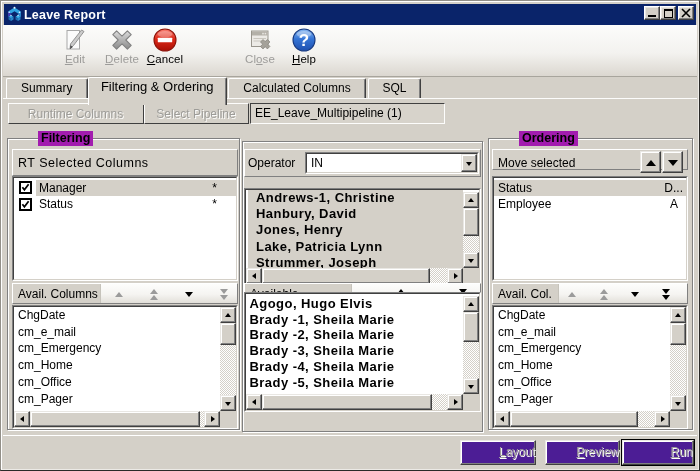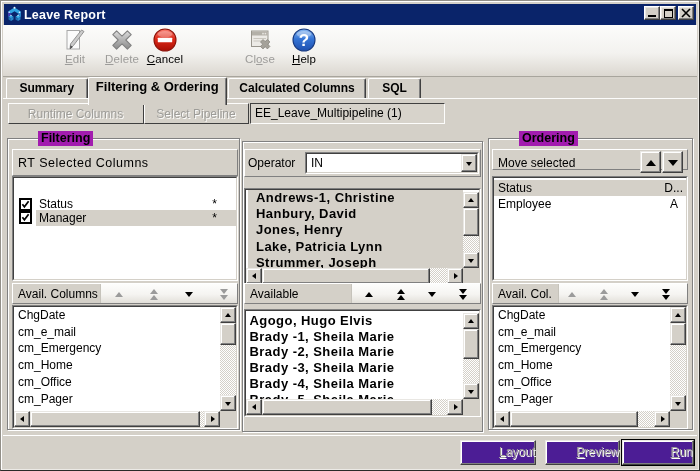--- a/index.html
+++ b/index.html
@@ -13,21 +13,21 @@
 #title .cap { position:absolute; left:20px; top:4px; font-size:12.5px; font-weight:bold; letter-spacing:0.2px; }
 .wbtn { position:absolute; top:2px; width:16px; height:14px; background:#d4d0c8; border:1px solid; border-color:#fff #404040 #404040 #fff; box-shadow:inset -1px -1px 0 #808080, inset 1px 1px 0 #e9e7e3; }
 
 #toolbar { left:3px; top:25px; width:694px; height:52px; background:linear-gradient(#fcfcfb,#f3f2ef 55%,#dbd7d0); border-bottom:1px solid #a8a59d; }
 .tbi { position:absolute; top:3px; width:44px; text-align:center; }
 .tbi svg { display:block; margin:0 auto; }
 .tbl { margin-top:1px; font-size:11.5px; letter-spacing:0.1px; }
 .dis { color:#9d9c9a; }
 u.d { text-decoration-color:#9d9c9a; }
 
-#tabrow { left:3px; top:76px; width:694px; height:28px;font-weight:bold; }
+#tabrow { left:3px; top:76px; width:694px; height:28px; }
 .tab { position:absolute; background:#d4d0c8; border-top:1px solid #fff; border-left:1px solid #fff; border-right:1px solid #404040; box-shadow:inset -1px 0 0 #808080; border-top-left-radius:2px; border-top-right-radius:2px; text-align:center; }
 
 #strip { left:3px; top:103px; width:694px; height:21px; background:#d4d0c8; z-index:2; }
 .flatbtn { position:absolute; top:0px; height:21px; background:#d4d0c8; border:1px solid; border-color:#fdfdfc #3f3f3f #3f3f3f #fdfdfc; text-align:center; line-height:20px; }
 .emb { color:#9d9c98; text-shadow:1px 1px 0 #fcfcfb; }
 #eebox { position:absolute; left:250px; top:0px; width:195px; height:21px; background:#d7d3cb; border:1px solid; border-color:#404040 #fdfdfc #fdfdfc #404040; line-height:19px; padding-left:4px; }
 
 .group { position:absolute; border:1px solid #808080; box-shadow:1px 1px 0 #fff, inset 1px 1px 0 #fff; }
 .glabel { position:absolute; top:-8px; background:#a21caf; font-weight:bold; font-size:12.5px; padding:0 3px; line-height:15px;margin-left:21px; }
 
@@ -178,21 +178,21 @@
 </div>
 
 <div class="group abs" style="left:7px;top:138px;width:233px;height:292px;">
     <div class="glabel" style="left:9px;">Filtering</div>
   </div>
 <div class="hdr abs" style="left:12px;top:149px;width:226px;height:27px;">
     <div class="txt" style="font-size:12.5px;letter-spacing:0.5px;">RT Selected Columns</div>
   </div>
 <div class="sunk abs" style="left:12px;top:176px;width:226px;height:105px;">
     <div class="in">
-  <div class="row" style="top:1.5px;margin-top:30px;">
+  <div class="row" style="top:1.5px;">
         <div class="abs hl" style="left:22px;right:0;top:0;height:16.5px;"></div>
         <svg class="abs" style="left:5px;top:1.5px;" width="13" height="13" viewBox="0 0 13 13">
           <rect x="1" y="1" width="11" height="11" fill="#fff" stroke="#000" stroke-width="2"></rect>
           <path d="M3.4 6.2 L5.4 8.8 L9.6 3.2" stroke="#000" stroke-width="1.7" fill="none"></path>
         </svg>
         <span class="abs" style="left:25px;">Manager</span>
         <span class="abs" style="right:19px;">*</span>
       </div>
   <div class="row" style="top:18px;">
         <svg class="abs" style="left:5px;top:1.5px;" width="13" height="13" viewBox="0 0 13 13">
@@ -297,21 +297,21 @@
   <div class="txt" style="top:3px;">Available</div>
   <div class="hbtns" style="left:106px;right:0;">
     <div class="su" style="left:12.5px;top:8px;"></div>
     <div class="su" style="left:44.5px;top:4.5px;"></div>
       <div class="su" style="left:44.5px;top:10.5px;"></div>
     <div class="sd" style="left:75.5px;top:8px;"></div>
     <div class="sd" style="left:106.5px;top:4.5px;"></div>
       <div class="sd" style="left:106.5px;top:10.5px;"></div>
   </div>
 </div>
-<div class="sunk abs" style="left:244px;top:309px;width:237px;height:108px;">
+<div class="sunk abs" style="left:244px;top:292px;width:237px;height:120px;">
     <div class="in">
   <div class="abs" style="left:0;top:0;right:16px;bottom:16px;background:#fff;overflow:hidden;">
     <div class="row bold" style="top:2px;left:3.5px;height:15.7px;line-height:15.7px;">Agogo, Hugo Elvis</div>
     <div class="row bold" style="top:17.7px;left:3.5px;height:15.7px;line-height:15.7px;">Brady -1, Sheila Marie</div>
     <div class="row bold" style="top:33.4px;left:3.5px;height:15.7px;line-height:15.7px;">Brady -2, Sheila Marie</div>
     <div class="row bold" style="top:49.1px;left:3.5px;height:15.7px;line-height:15.7px;">Brady -3, Sheila Marie</div>
     <div class="row bold" style="top:64.8px;left:3.5px;height:15.7px;line-height:15.7px;">Brady -4, Sheila Marie</div>
     <div class="row bold" style="top:80.5px;left:3.5px;height:15.7px;line-height:15.7px;">Brady -5, Sheila Marie</div>
   </div>
   <div class="abs" style="right:0;top:2px;width:16px;bottom:16px;">

